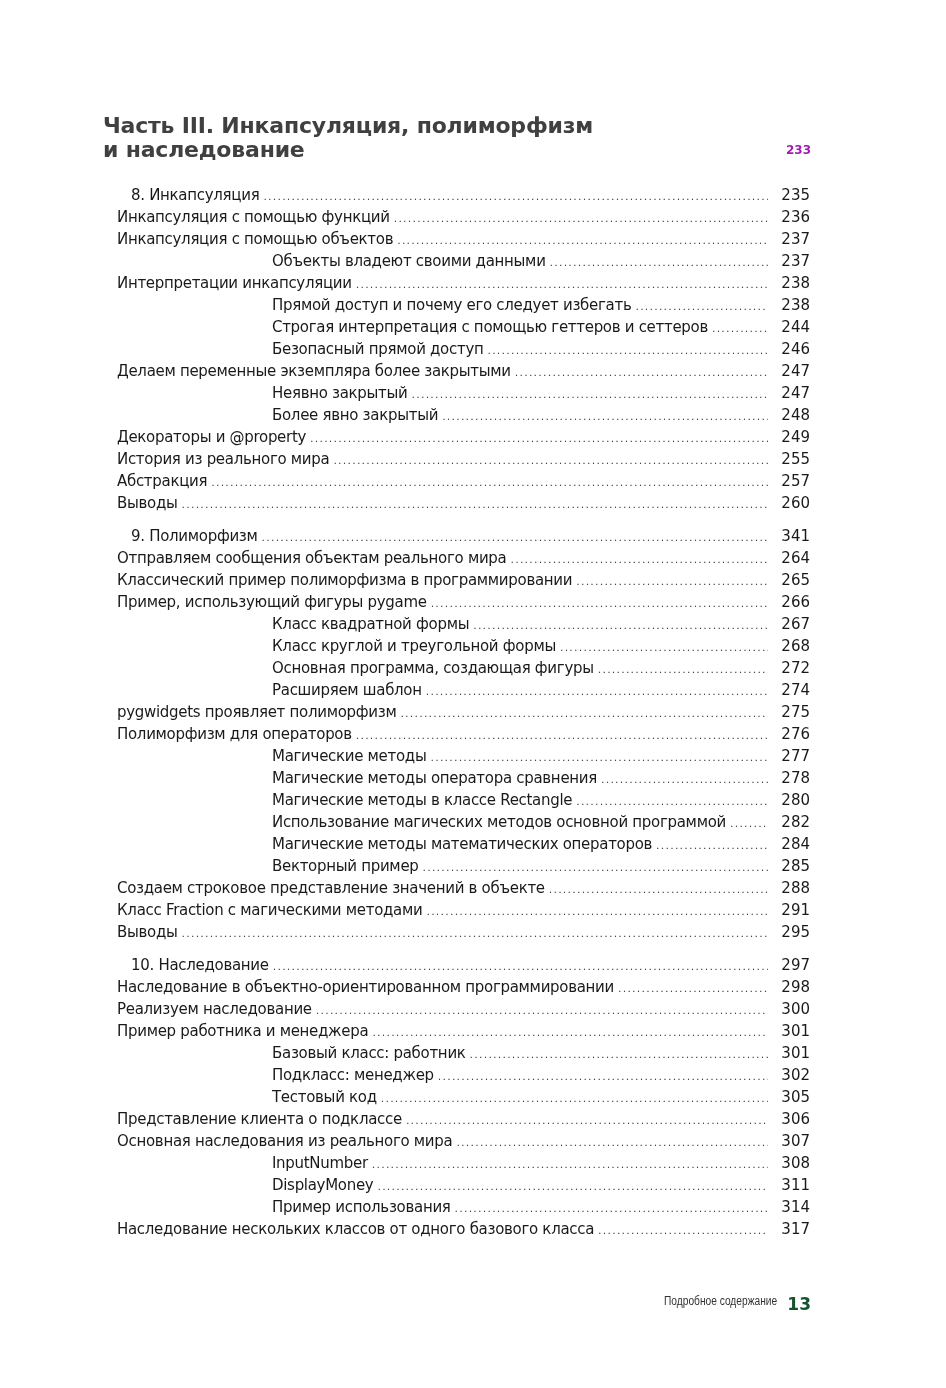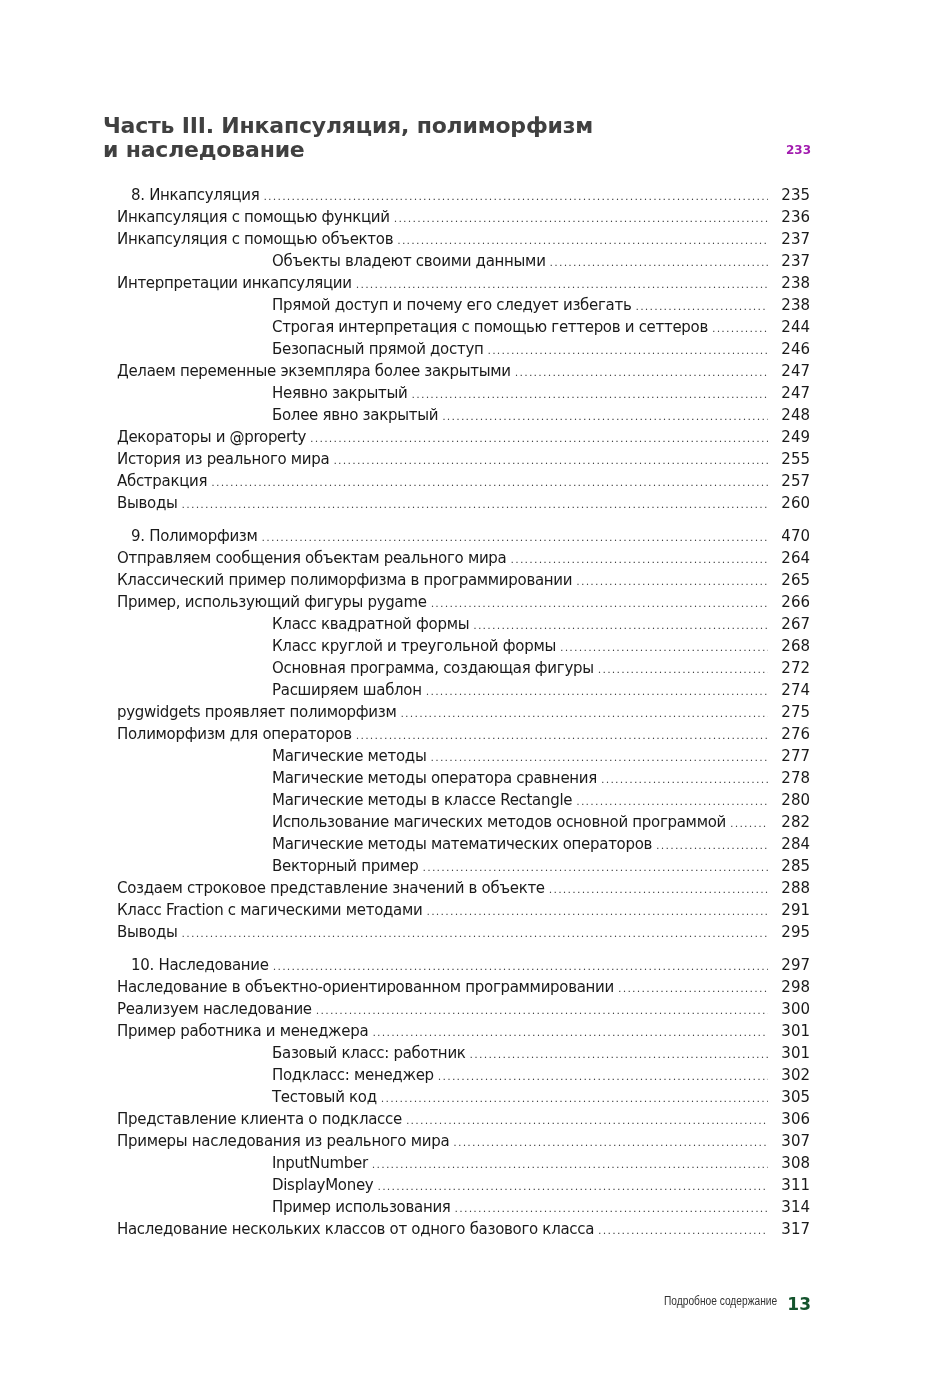--- a/index.html
+++ b/index.html
@@ -141,21 +141,21 @@
       <div class="entry-inner">
         <span class="label">Выводы</span>
         <span class="dots"></span>
         <span class="page">260</span>
       </div>
     </div>
     <div class="entry lvl0 chapter-start">
       <div class="entry-inner">
         <span class="label">9. Полиморфизм</span>
         <span class="dots"></span>
-        <span class="page">470</span>
+        <span class="page">341</span>
       </div>
     </div>
     <div class="entry lvl1">
       <div class="entry-inner">
         <span class="label">Отправляем сообщения объектам реального мира</span>
         <span class="dots"></span>
         <span class="page">264</span>
       </div>
     </div>
     <div class="entry lvl1">
@@ -328,21 +328,21 @@
     </div>
     <div class="entry lvl1">
       <div class="entry-inner">
         <span class="label">Представление клиента о подклассе</span>
         <span class="dots"></span>
         <span class="page">306</span>
       </div>
     </div>
     <div class="entry lvl1">
       <div class="entry-inner">
-        <span class="label">Примеры наследования из реального мира</span>
+        <span class="label">Основная наследования из реального мира</span>
         <span class="dots"></span>
         <span class="page">307</span>
       </div>
     </div>
     <div class="entry lvl2">
       <div class="entry-inner">
         <span class="label">InputNumber</span>
         <span class="dots"></span>
         <span class="page">308</span>
       </div>

